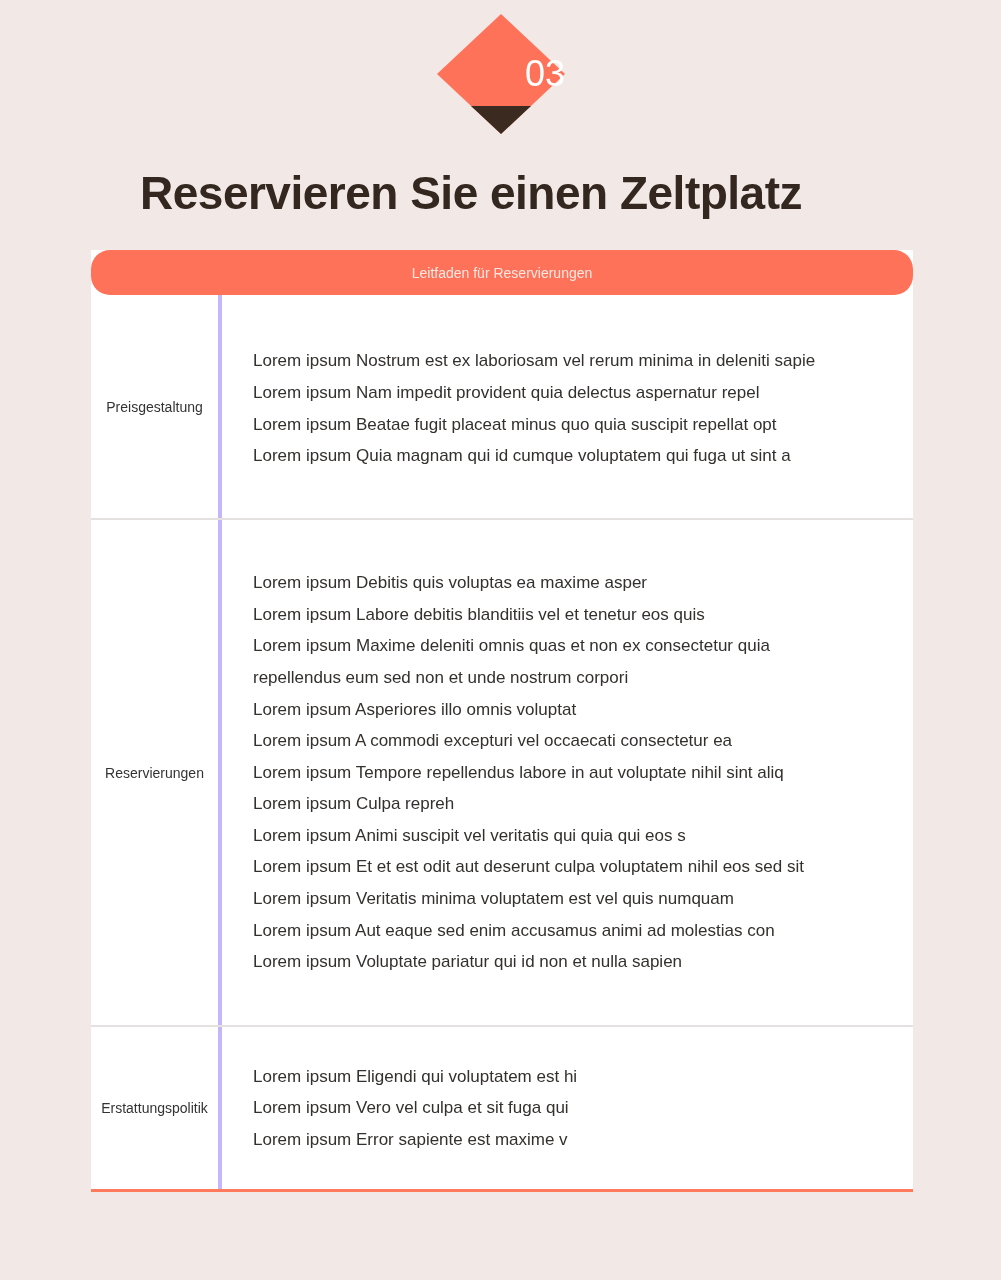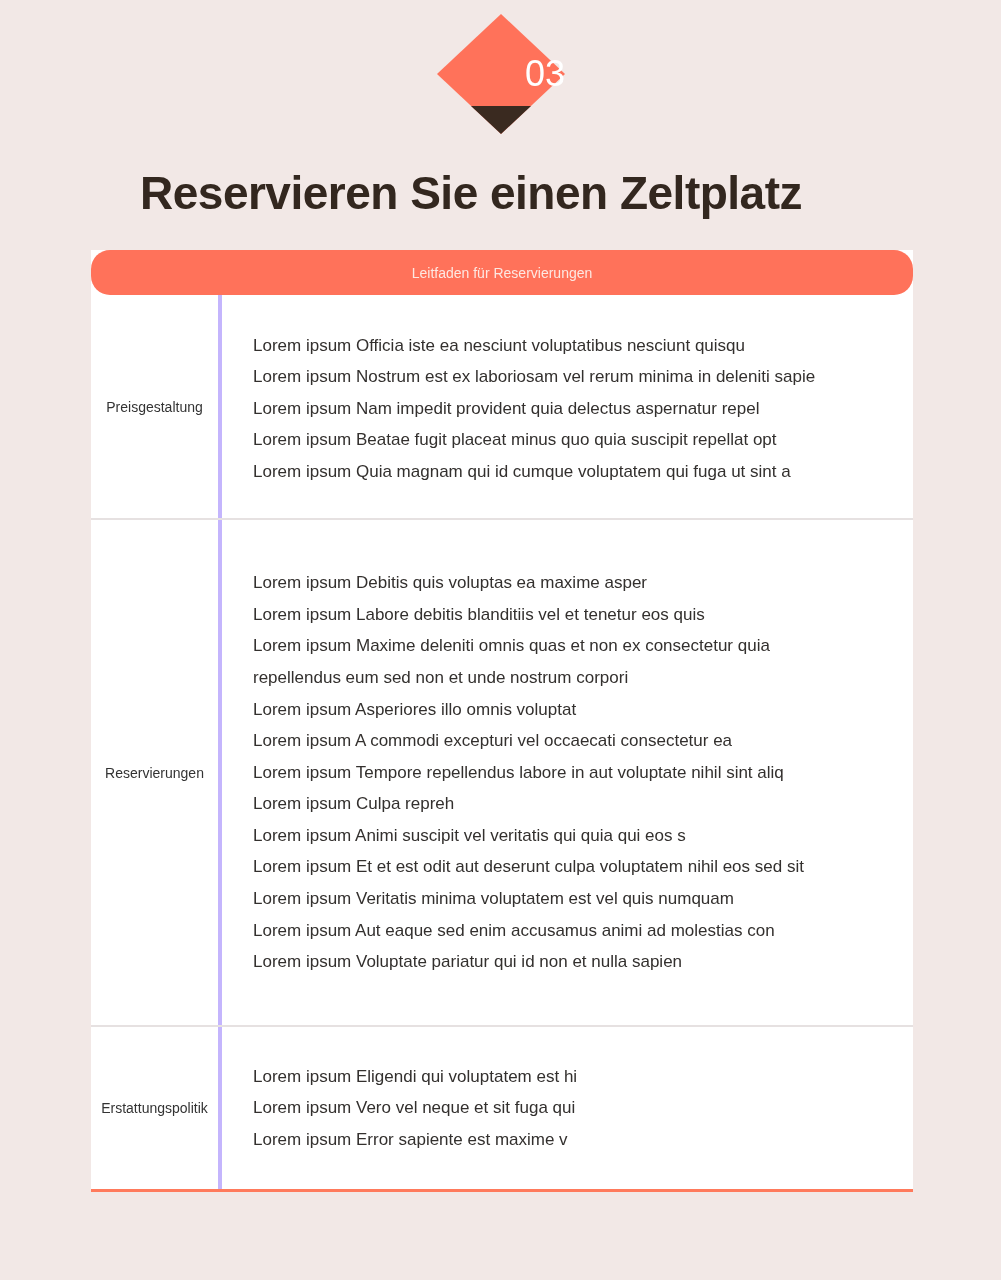--- a/index.html
+++ b/index.html
@@ -66,21 +66,20 @@
 </div>
 
 <div class="title">Reservieren Sie einen Zeltplatz</div>
 
 <div class="table">
   <div class="table-header">Leitfaden für Reservierungen</div>
 
   <div class="row" style="height:223px">
     <div class="cell-label">Preisgestaltung</div>
     <div class="cell-content" style="padding-top:4px">
-      <div class="line">Lorem ipsum Officia iste ea nesciunt voluptatibus nesciunt quisqu</div>
       <div class="line">Lorem ipsum Nostrum est ex laboriosam vel rerum minima in deleniti sapie</div>
       <div class="line">Lorem ipsum Nam impedit provident quia delectus aspernatur repel</div>
       <div class="line">Lorem ipsum Beatae fugit placeat minus quo quia suscipit repellat opt</div>
       <div class="line">Lorem ipsum Quia magnam qui id cumque voluptatem qui fuga ut sint a</div>
     </div>
   </div>
 
   <div class="row" style="height:505px">
     <div class="cell-label">Reservierungen</div>
     <div class="cell-content">
@@ -97,17 +96,17 @@
       <div class="line">Lorem ipsum Veritatis minima voluptatem est vel quis numquam</div>
       <div class="line">Lorem ipsum Aut eaque sed enim accusamus animi ad molestias con</div>
       <div class="line">Lorem ipsum Voluptate pariatur qui id non et nulla sapien</div>
     </div>
   </div>
 
   <div class="row last" style="height:162px">
     <div class="cell-label">Erstattungspolitik</div>
     <div class="cell-content">
       <div class="line">Lorem ipsum Eligendi qui voluptatem est hi</div>
-      <div class="line">Lorem ipsum Vero vel neque et sit fuga qui</div>
+      <div class="line">Lorem ipsum Vero vel culpa et sit fuga qui</div>
       <div class="line">Lorem ipsum Error sapiente est maxime v</div>
     </div>
   </div>
 </div>
 
 </body></html>

